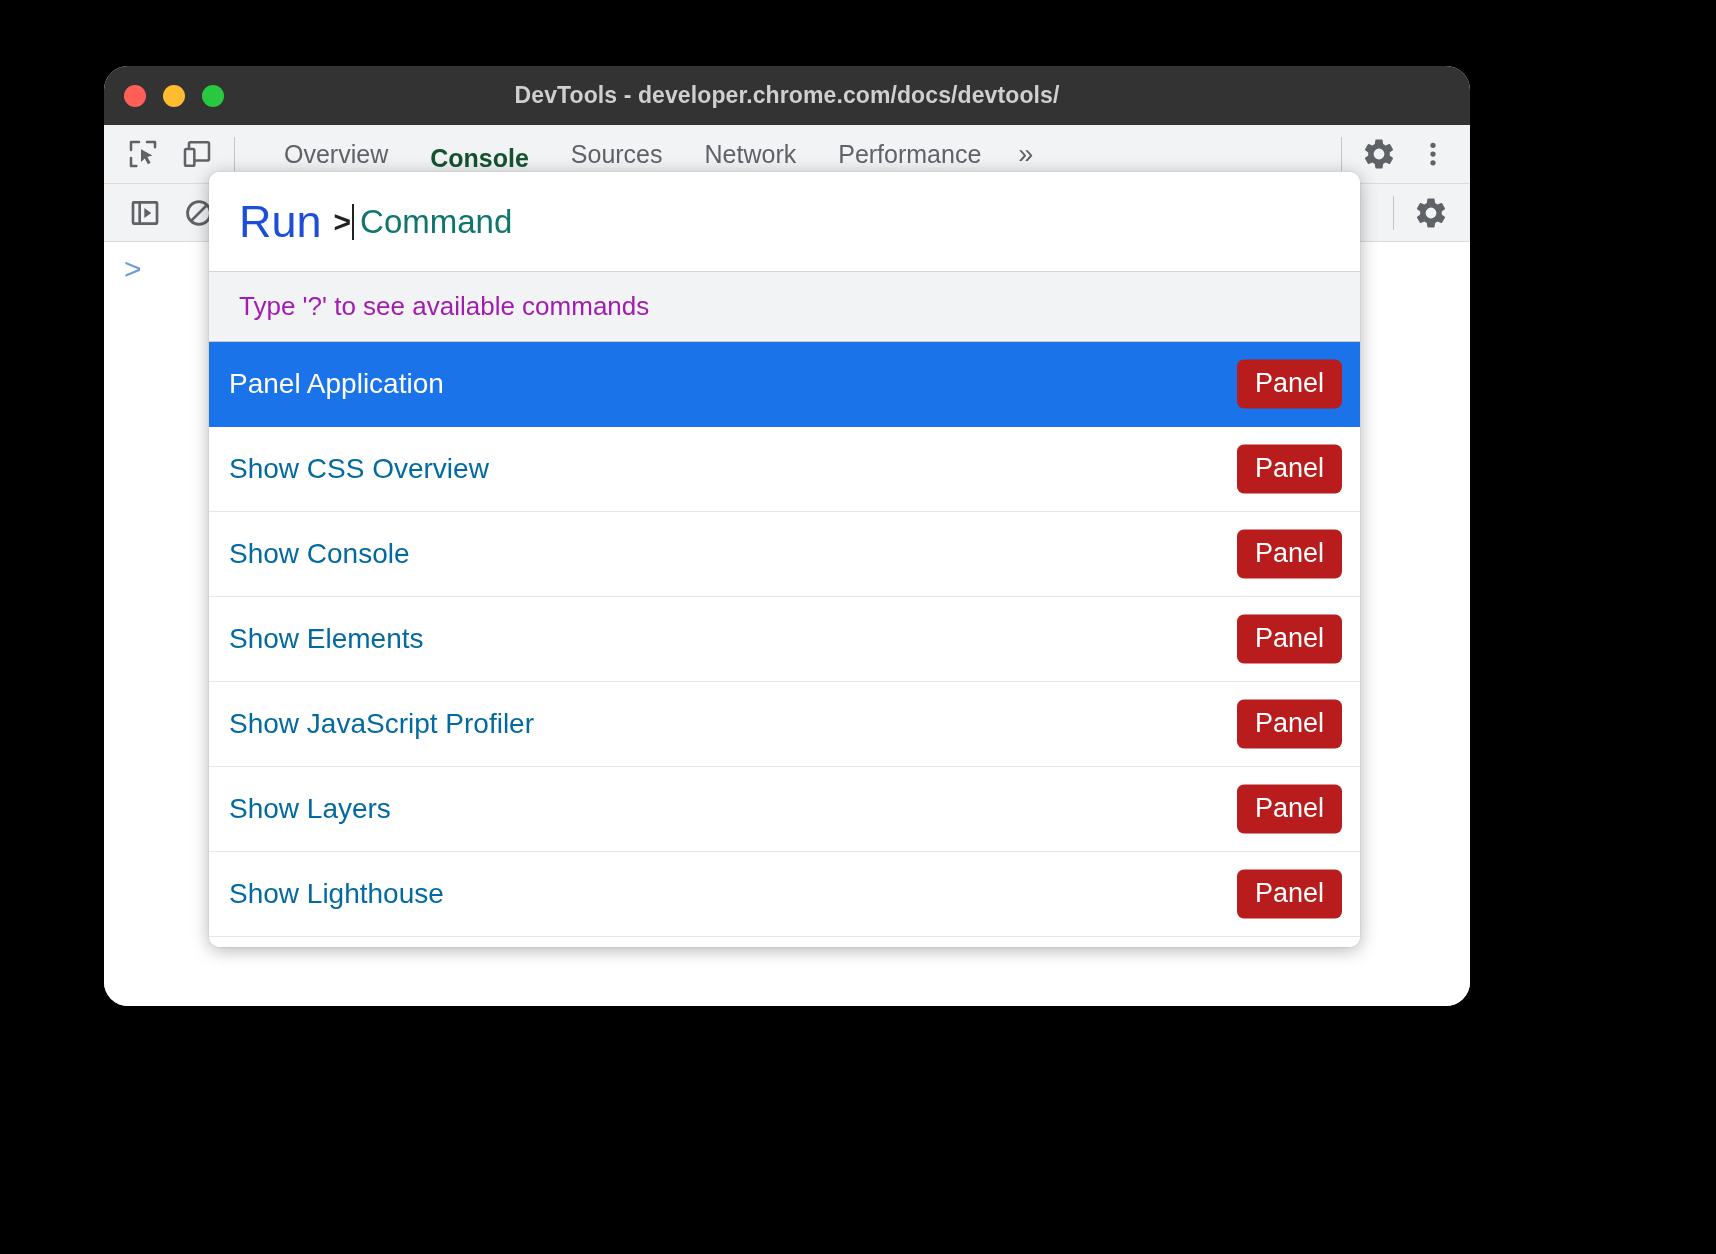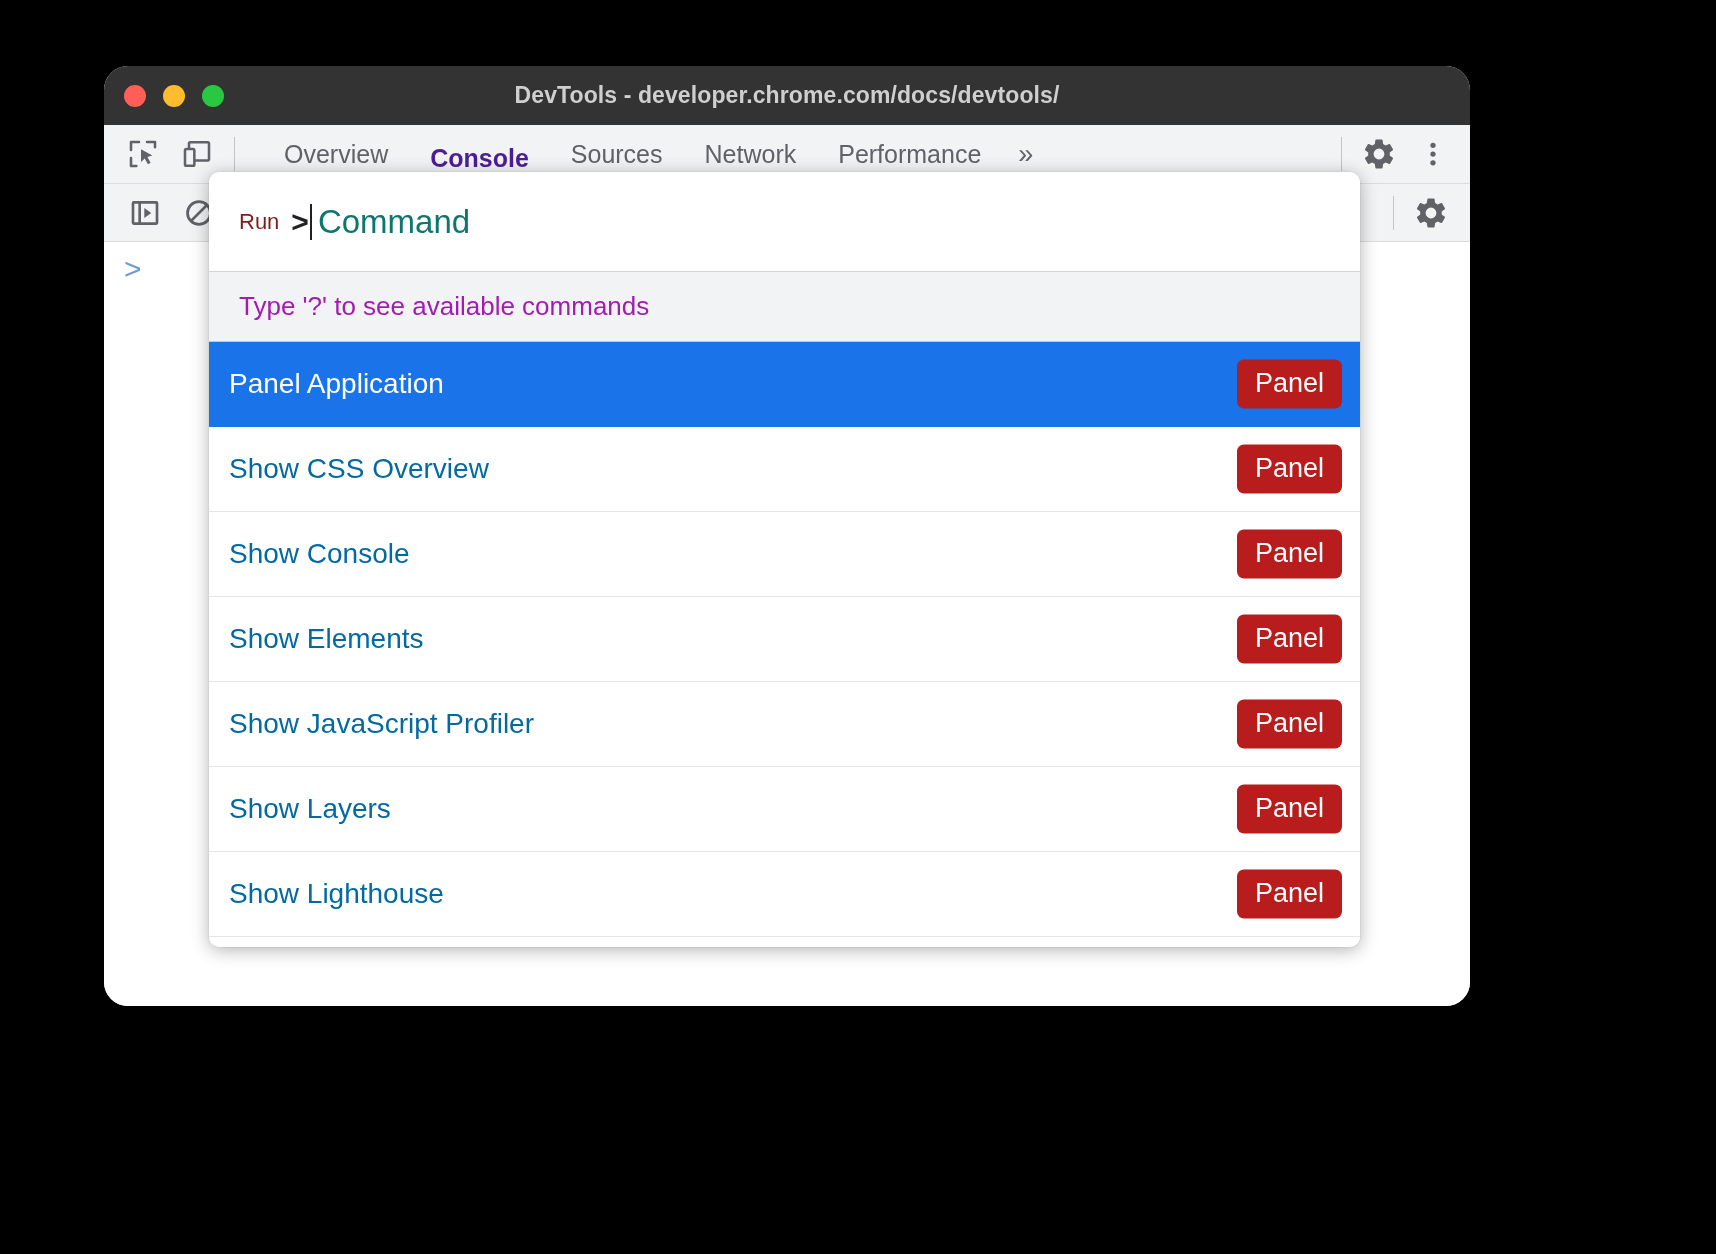--- a/index.html
+++ b/index.html
@@ -92,21 +92,21 @@
   }
   .tab {
     padding: 0 21px;
     height: 58px;
     line-height: 58px;
     font-size: 25px;
     color: #5f6368;
     white-space: nowrap;
   }
   .tab.active {
-    color: #4c1d95;
+    color: #14532d;
     font-weight: bold;
     margin-top: 8px;
   }
   .tab.more {
     font-size: 27px;
     color: #5f6368;
     padding: 0 16px;
   }
   #tb-right {
     position: absolute;
@@ -168,22 +168,22 @@
   #palette-input-row {
     height: 99px;
     min-height: 99px;
     display: flex;
     align-items: center;
     padding-left: 30px;
     background: #ffffff;
     border-bottom: 1px solid #d3d3d3;
   }
   #run-label {
-    color: #7f1d1d;
-    font-size: 22px;
+    color: #1d4ed8;
+    font-size: 45px;
   }
   #prefix-caret {
     display: flex;
     align-items: center;
     margin-left: 12px;
   }
   #prefix-gt {
     color: #202124;
     font-size: 30px;
     font-weight: bold;

